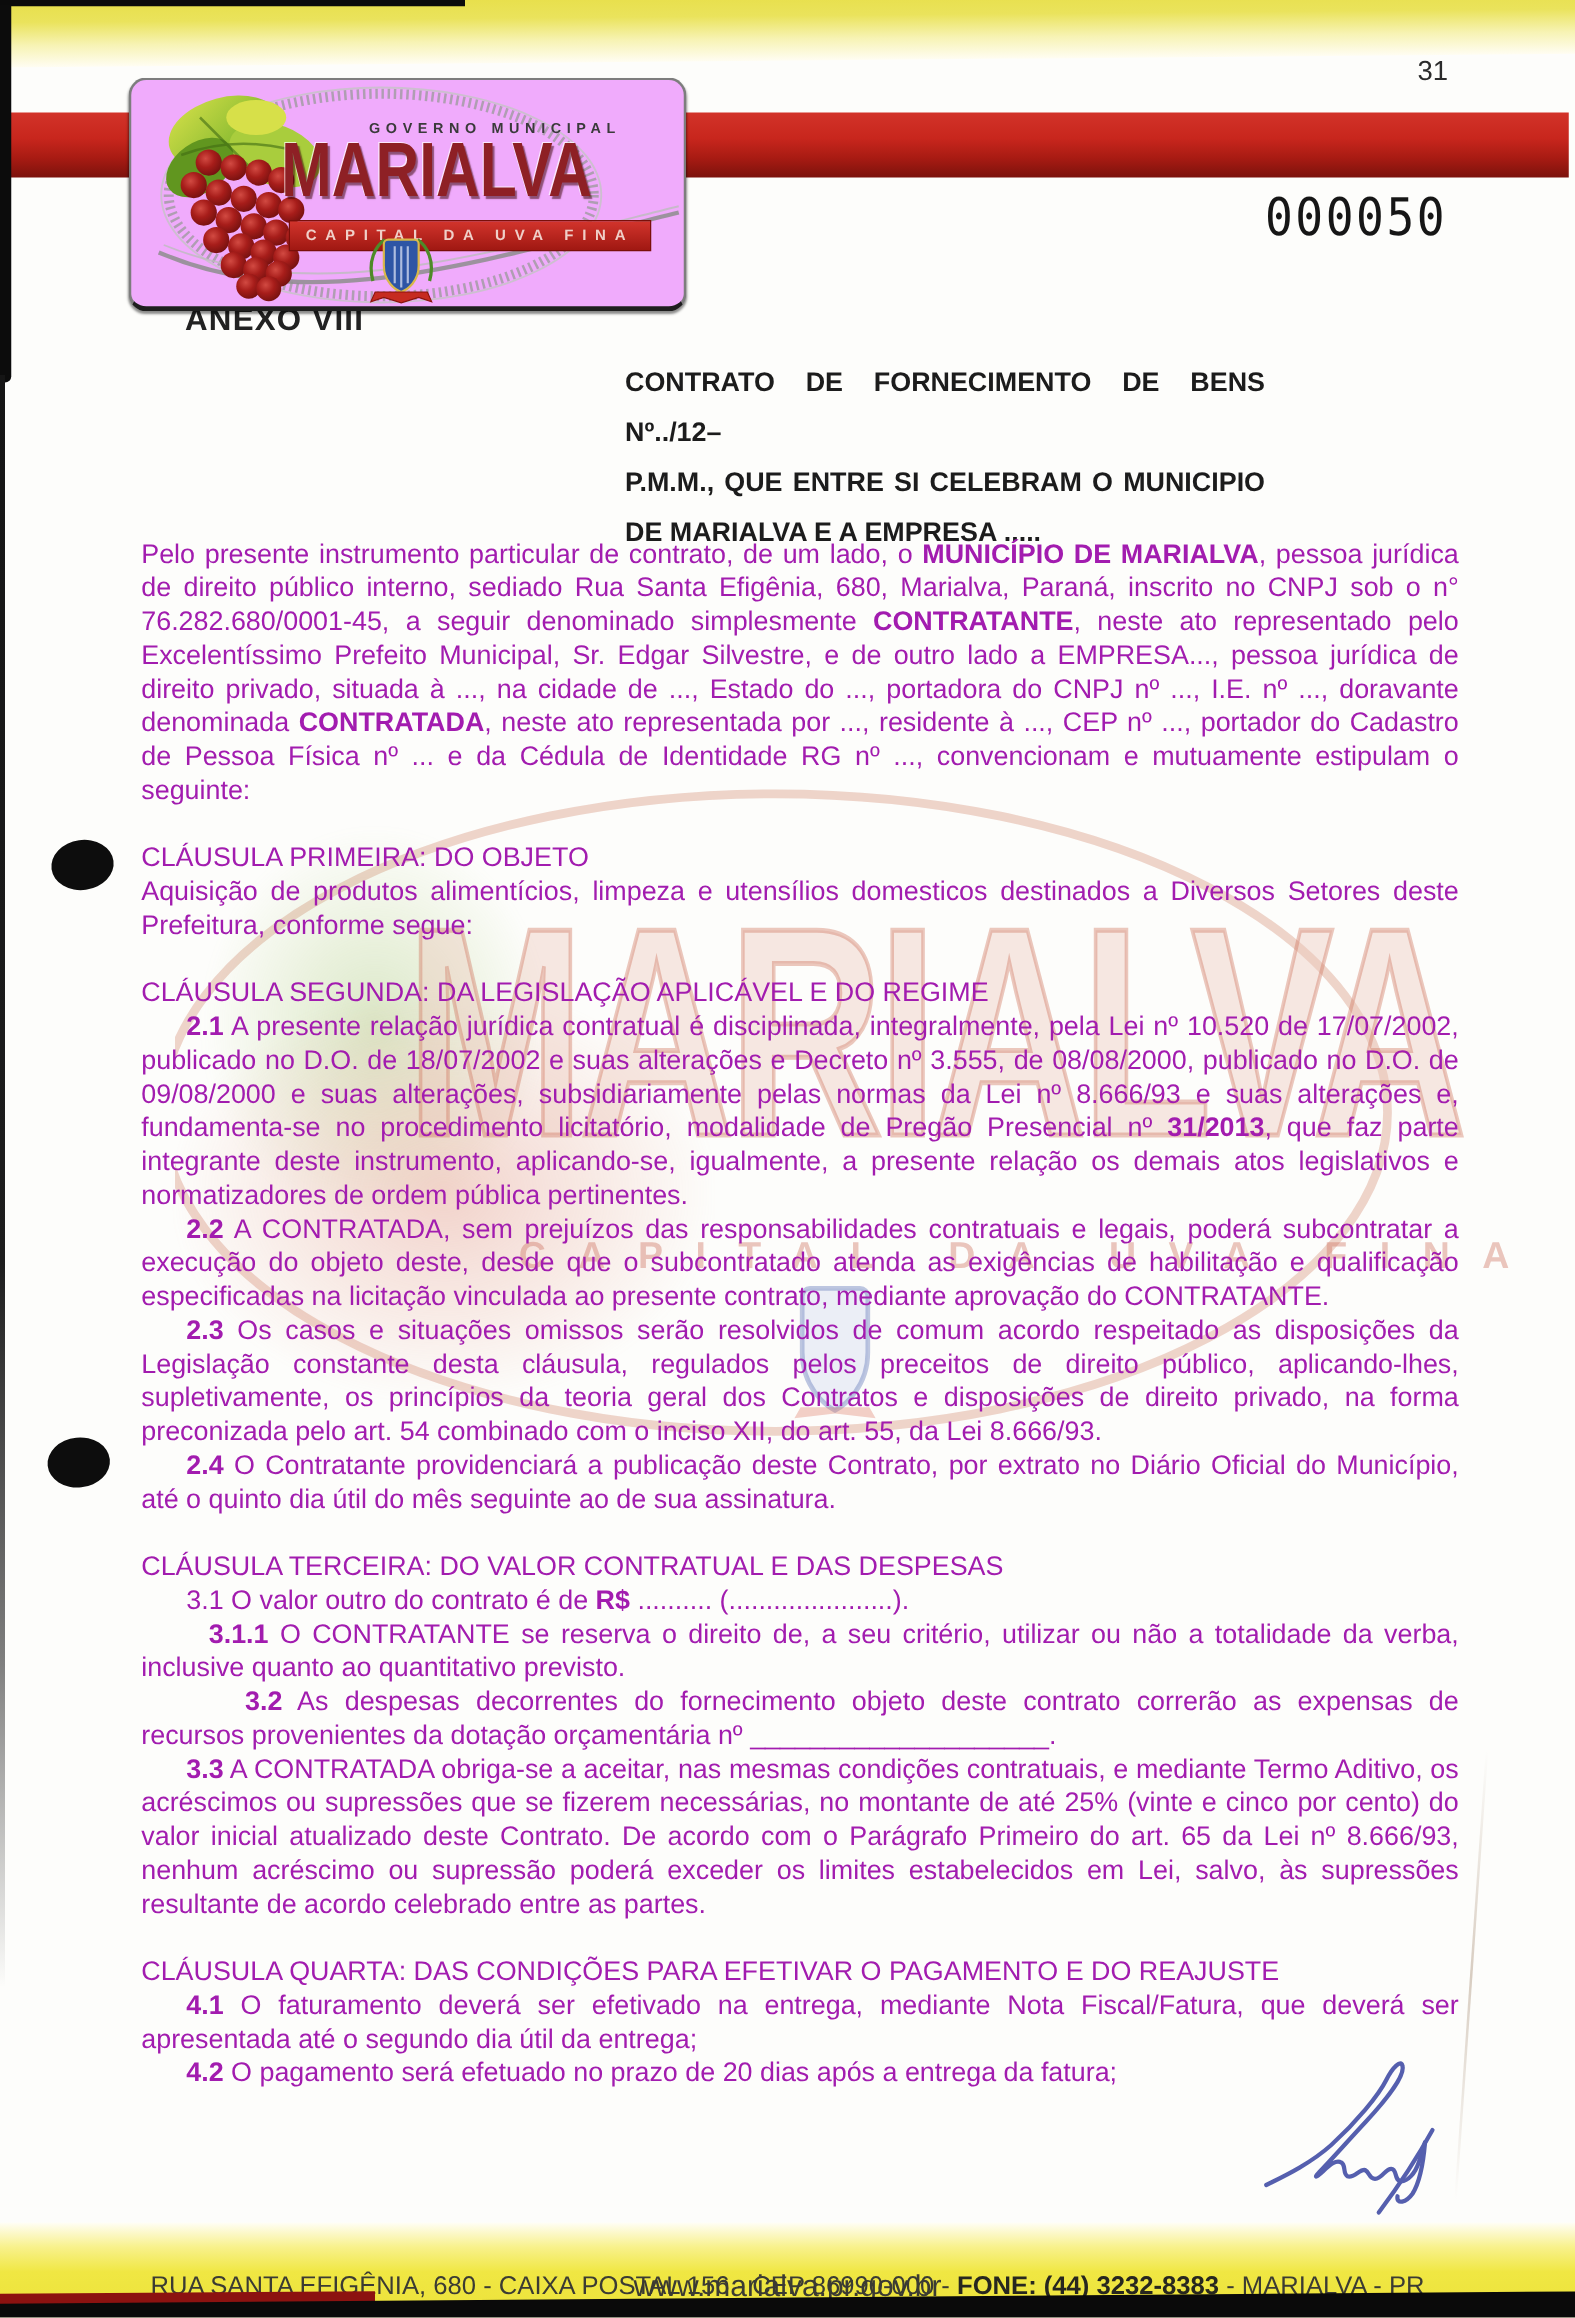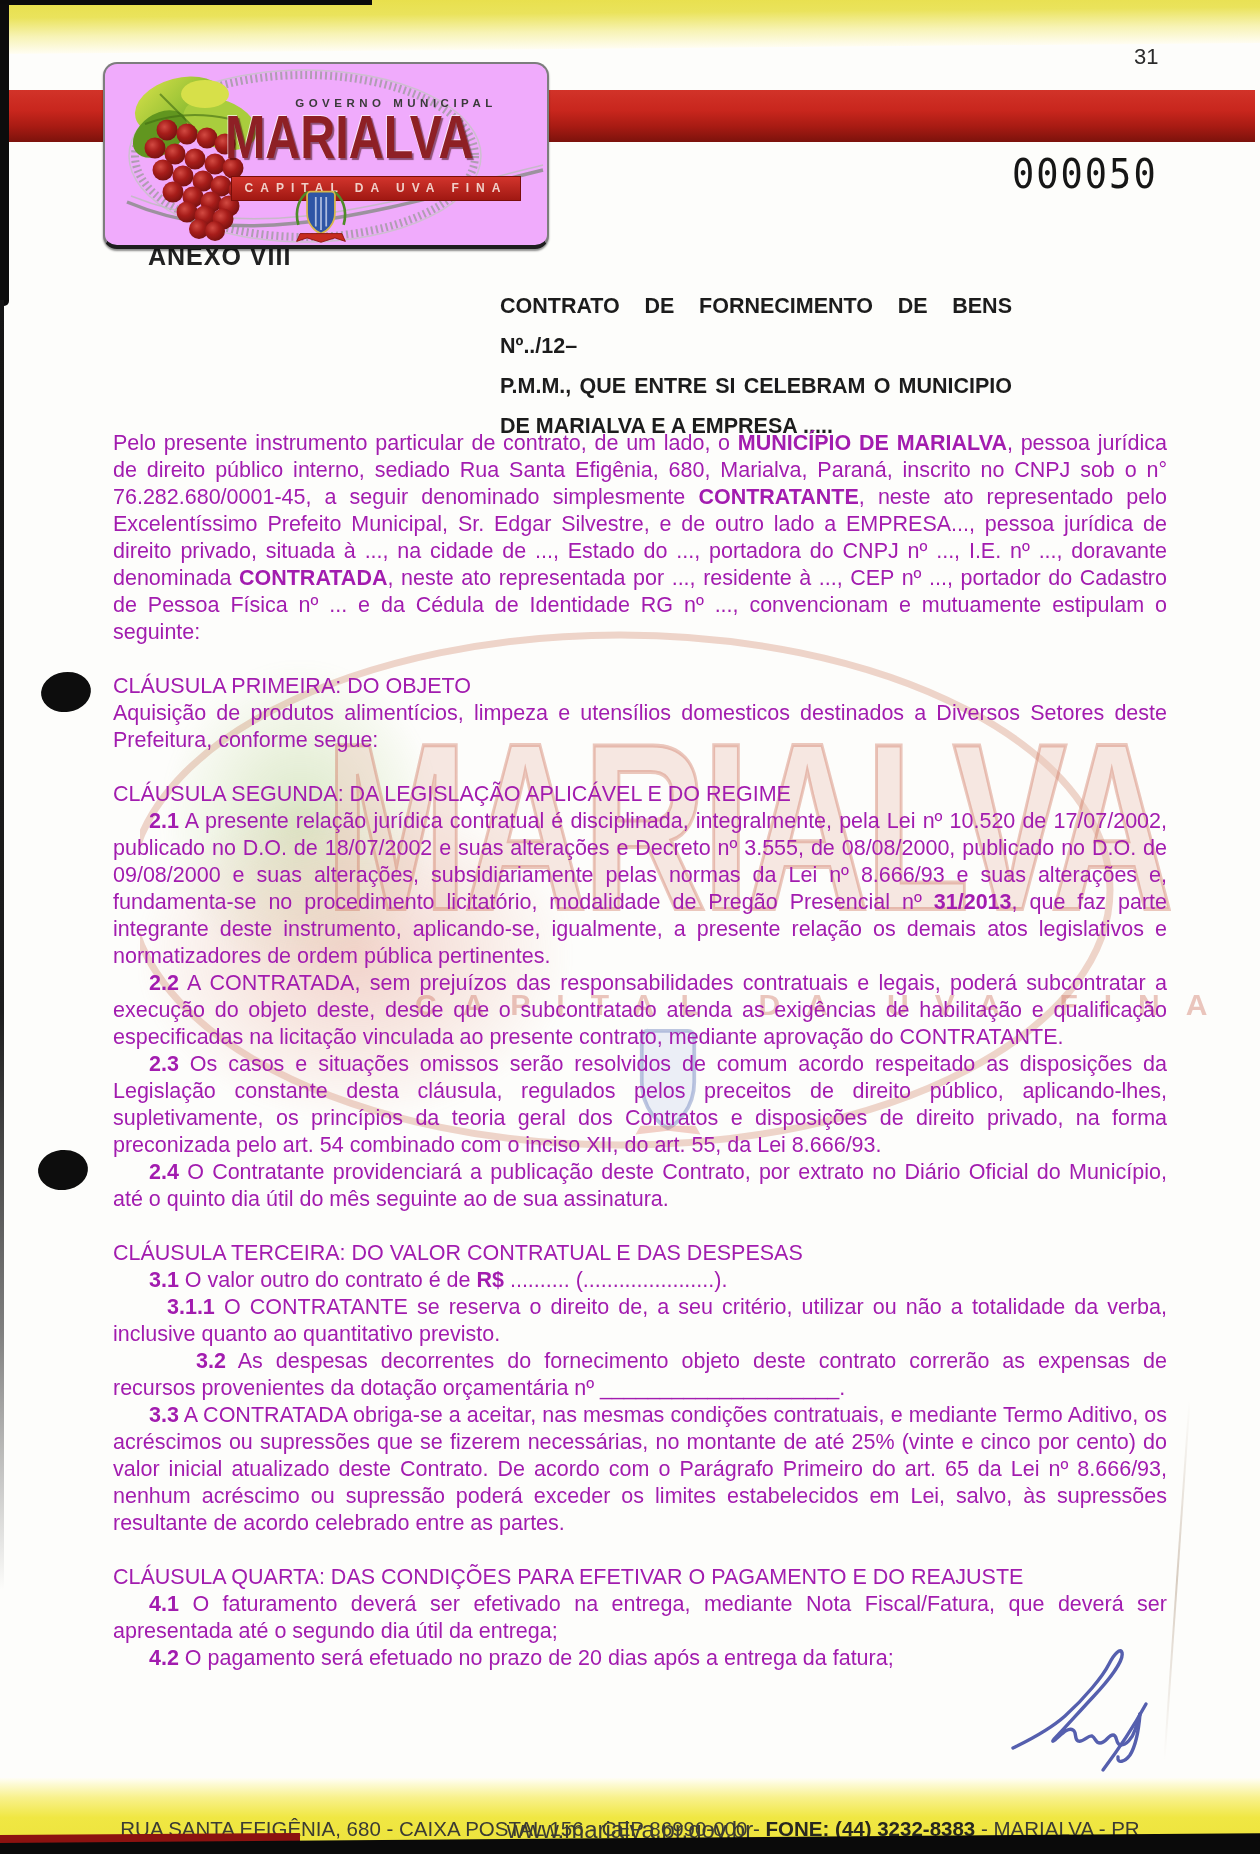--- a/index.html
+++ b/index.html
@@ -196,21 +196,21 @@
   <div class="body-text">
       <p><span>Pelo presente instrumento particular de contrato, de um lado, o </span><span style="font-weight: bold;">MUNICÍPIO DE MARIALVA</span><span>, pessoa jurídica de direito público interno, sediado Rua Santa Efigênia, 680, Marialva, Paraná, inscrito no CNPJ sob o n° 76.282.680/0001-45, a seguir denominado simplesmente </span><span style="font-weight: bold;">CONTRATANTE</span><span>, neste ato representado pelo Excelentíssimo Prefeito Municipal, Sr. Edgar Silvestre, e de outro lado a EMPRESA..., pessoa jurídica de direito privado, situada à ..., na cidade de ..., Estado do ..., portadora do CNPJ nº ..., I.E. nº ..., doravante denominada </span><span style="font-weight: bold;">CONTRATADA</span><span>, neste ato representada por ..., residente à ..., CEP nº ..., portador do Cadastro de Pessoa Física nº ... e da Cédula de Identidade RG nº ..., convencionam e mutuamente estipulam o seguinte:</span></p>
       <h3>CLÁUSULA PRIMEIRA: DO OBJETO</h3>
       <p><span>Aquisição de produtos alimentícios, limpeza e utensílios domesticos destinados a Diversos Setores deste Prefeitura, conforme segue:</span></p>
       <h3>CLÁUSULA SEGUNDA: DA LEGISLAÇÃO APLICÁVEL E DO REGIME</h3>
       <p class="indent"><span style="font-weight: bold;">2.1</span><span> A presente relação jurídica contratual é disciplinada, integralmente, pela Lei nº 10.520 de 17/07/2002, publicado no D.O. de 18/07/2002 e suas alterações e Decreto nº 3.555, de 08/08/2000, publicado no D.O. de 09/08/2000 e suas alterações, subsidiariamente pelas normas da Lei nº 8.666/93 e suas alterações e, fundamenta-se no procedimento licitatório, modalidade de Pregão Presencial nº </span><span style="font-weight: bold;">31/2013</span><span>, que faz parte integrante deste instrumento, aplicando-se, igualmente, a presente relação os demais atos legislativos e normatizadores de ordem pública pertinentes.</span></p>
       <p class="indent"><span style="font-weight: bold;">2.2</span><span> A CONTRATADA, sem prejuízos das responsabilidades contratuais e legais, poderá subcontratar a execução do objeto deste, desde que o subcontratado atenda as exigências de habilitação e qualificação especificadas na licitação vinculada ao presente contrato, mediante aprovação do CONTRATANTE.</span></p>
       <p class="indent"><span style="font-weight: bold;">2.3</span><span> Os casos e situações omissos serão resolvidos de comum acordo respeitado as disposições da Legislação constante desta cláusula, regulados pelos preceitos de direito público, aplicando-lhes, supletivamente, os princípios da teoria geral dos Contratos e disposições de direito privado, na forma preconizada pelo art. 54 combinado com o inciso XII, do art. 55, da Lei 8.666/93.</span></p>
       <p class="indent"><span style="font-weight: bold;">2.4</span><span> O Contratante providenciará a publicação deste Contrato, por extrato no Diário Oficial do Município, até o quinto dia útil do mês seguinte ao de sua assinatura.</span></p>
       <h3>CLÁUSULA TERCEIRA: DO VALOR CONTRATUAL E DAS DESPESAS</h3>
-      <p class="indent"><span style="font-weight: bold; margin-top: 16px;">3.1</span><span> O valor outro do contrato é de </span><span style="font-weight: bold;">R$</span><span> .......... (......................).</span></p>
+      <p class="indent"><span style="font-weight: normal; margin-top: 16px;">3.1</span><span> O valor outro do contrato é de </span><span style="font-weight: bold;">R$</span><span> .......... (......................).</span></p>
       <p class="indent2"><span style="font-weight: bold;">3.1.1</span><span> O CONTRATANTE se reserva o direito de, a seu critério, utilizar ou não a totalidade da verba, inclusive quanto ao quantitativo previsto.</span></p>
       <p class="indent"><span style="font-weight: bold; margin-left: 47px;">3.2</span><span> As despesas decorrentes do fornecimento objeto deste contrato correrão as expensas de recursos provenientes da dotação orçamentária nº </span><span>____________________</span><span>.</span></p>
       <p class="indent"><span style="font-weight: bold;">3.3</span><span> A CONTRATADA obriga-se a aceitar, nas mesmas condições contratuais, e mediante Termo Aditivo, os acréscimos ou supressões que se fizerem necessárias, no montante de até 25% (vinte e cinco por cento) do valor inicial atualizado deste Contrato. De acordo com o Parágrafo Primeiro do art. 65 da Lei nº 8.666/93, nenhum acréscimo ou supressão poderá exceder os limites estabelecidos em Lei, salvo, às supressões resultante de acordo celebrado entre as partes.</span></p>
       <h3>CLÁUSULA QUARTA: DAS CONDIÇÕES PARA EFETIVAR O PAGAMENTO E DO REAJUSTE</h3>
       <p class="indent"><span style="font-weight: bold;">4.1</span><span> O faturamento deverá ser efetivado na entrega, mediante Nota Fiscal/Fatura, que deverá ser apresentada até o segundo dia útil da entrega;</span></p>
       <p class="indent"><span style="font-weight: bold;">4.2</span><span> O pagamento será efetuado no prazo de 20 dias após a entrega da fatura;</span></p>
     </div>
 
   <svg class="signature" width="150" height="132" viewBox="0 0 150 132">
     <g fill="none" stroke="#4752a8" stroke-width="3.4" stroke-linecap="round" opacity="0.92">

